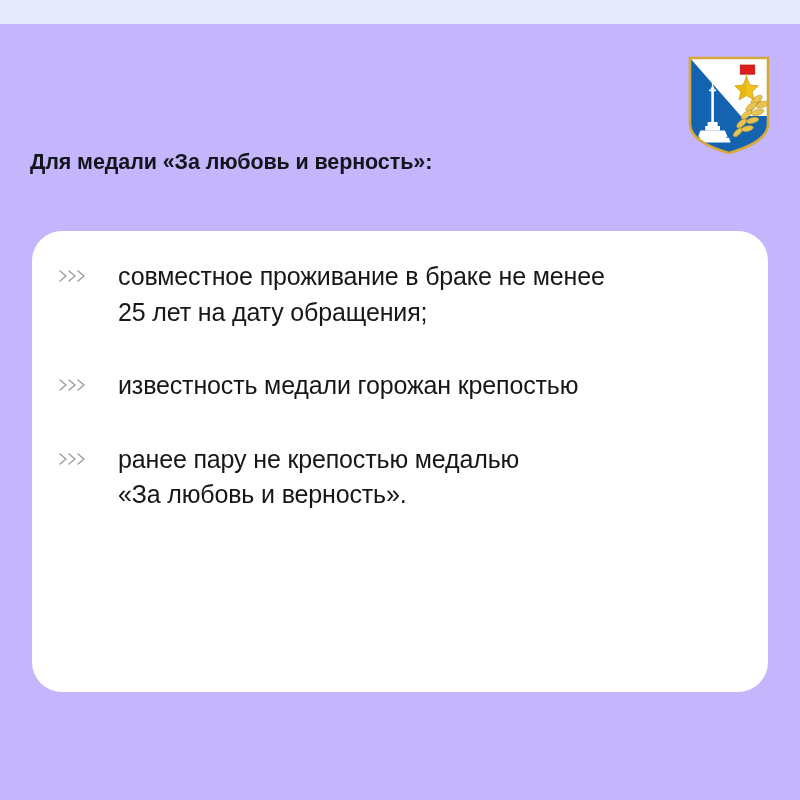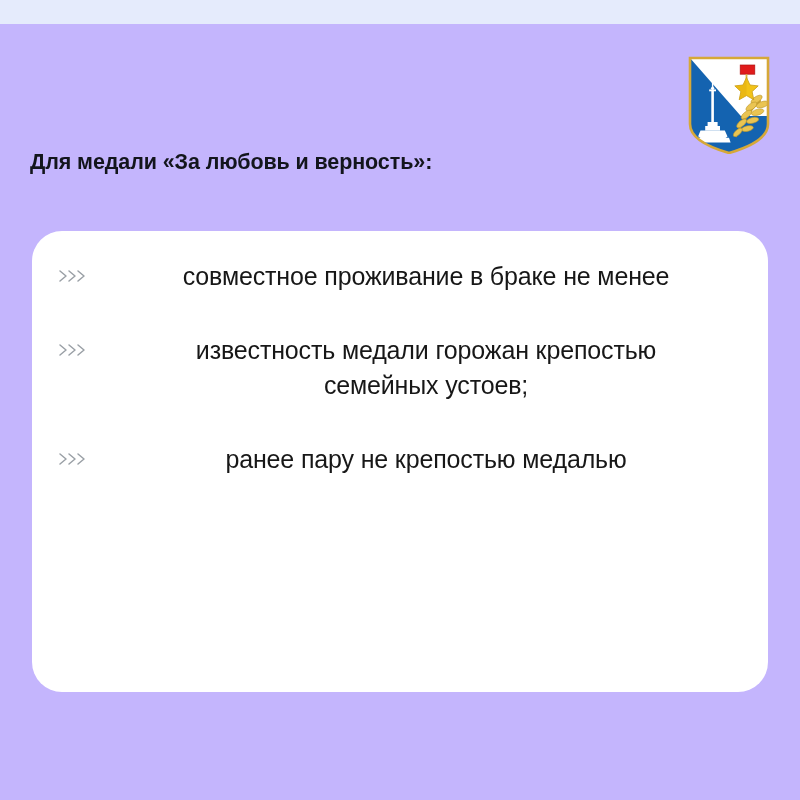--- a/index.html
+++ b/index.html
@@ -97,21 +97,20 @@
     flex: 1 1 auto;
     font-size: 25px;
     line-height: 1.42;
     color: #171717;
     letter-spacing: -0.15px;
     font-weight: normal;
   }
   .req-text .ln {
     display: block;
     white-space: nowrap;
-    text-align: center;
   }
 </style>
 </head>
 <body>
 
 <div id="poster">
 
   <div class="emblem">
     <svg viewBox="0 0 90 100" xmlns="http://www.w3.org/2000/svg" aria-hidden="true">
       <defs>
@@ -185,51 +184,52 @@
           <svg viewBox="0 0 42 16" xmlns="http://www.w3.org/2000/svg" aria-hidden="true">
             <g fill="none" stroke="#9aa0a6" stroke-width="1.5" stroke-linecap="round" stroke-linejoin="round">
               <polyline points="2,3 8,8 2,13"></polyline>
               <polyline points="11,3 17,8 11,13"></polyline>
               <polyline points="20,3 26,8 20,13"></polyline>
             </g>
           </svg>
         </span>
         <span class="req-text">
           <span class="ln">совместное проживание в браке не менее</span>
+          <span class="ln">25 лет на дату обращения;</span>
         </span>
       </li>
 
 
       <li class="req-item">
         <span class="chevrons">
           <svg viewBox="0 0 42 16" xmlns="http://www.w3.org/2000/svg" aria-hidden="true">
             <g fill="none" stroke="#9aa0a6" stroke-width="1.5" stroke-linecap="round" stroke-linejoin="round">
               <polyline points="2,3 8,8 2,13"></polyline>
               <polyline points="11,3 17,8 11,13"></polyline>
               <polyline points="20,3 26,8 20,13"></polyline>
             </g>
           </svg>
         </span>
         <span class="req-text">
           <span class="ln">известность медали горожан крепостью</span>
-          <span class="ln">семейных устоев;</span>
         </span>
       </li>
 
       <li class="req-item">
         <span class="chevrons">
           <svg viewBox="0 0 42 16" xmlns="http://www.w3.org/2000/svg" aria-hidden="true">
             <g fill="none" stroke="#9aa0a6" stroke-width="1.5" stroke-linecap="round" stroke-linejoin="round">
               <polyline points="2,3 8,8 2,13"></polyline>
               <polyline points="11,3 17,8 11,13"></polyline>
               <polyline points="20,3 26,8 20,13"></polyline>
             </g>
           </svg>
         </span>
         <span class="req-text">
           <span class="ln">ранее пару не крепостью медалью</span>
+          <span class="ln">«За любовь и верность».</span>
         </span>
       </li>
 
     </ul>
   </div>
 
 </div>
 
 </body></html>

